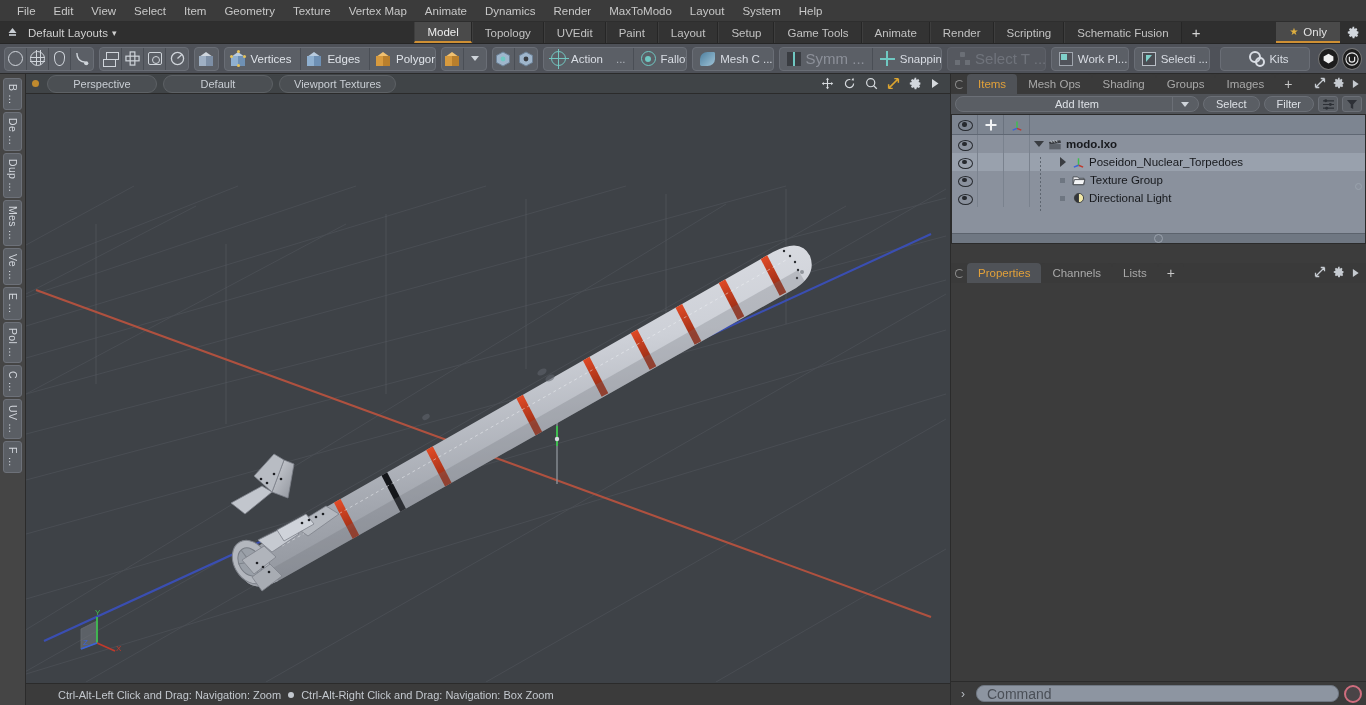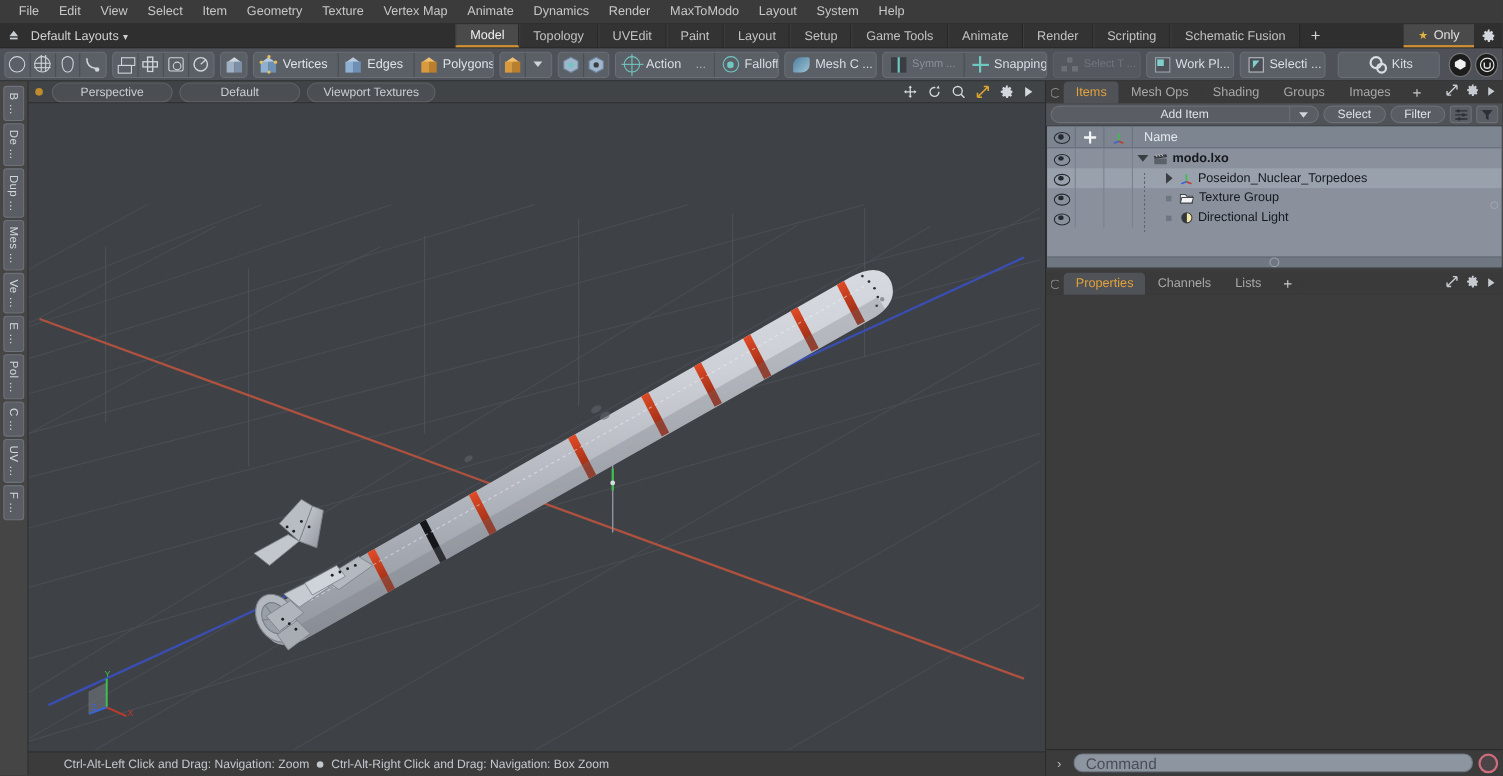--- a/index.html
+++ b/index.html
@@ -56,21 +56,21 @@
   .toolbar {
     height: 30px; background: #4e5158; display: flex; align-items: center;
     flex: 0 0 30px; padding: 0 4px; gap: 0; border-bottom: 1px solid #2b2b2b;
   }
   .tgroup { display: flex; align-items: center; background: #5b5f66; border-radius: 4px;
             border: 1px solid #6a6e76; height: 24px; margin-right: 5px; overflow: hidden; }
   .tbtn { width: 24px; height: 22px; display: flex; align-items: center; justify-content: center;
           border-right: 1px solid #4a4e55; }
   .tbtn:last-child { border-right: none; }
   .tbtn.wide { width: auto; padding: 0 7px; gap: 5px; color: #d9dde4; font-size: 11.5px; white-space: nowrap; }
-  .tbtn-label { color: #d8dce2; font-size: 10px; white-space: nowrap; }
+  .tbtn-label { color: #d8dce2; font-size: 15px; white-space: nowrap; }
   .tbtn.dim .tbtn-label { color: #8c9099; }
   .modebtn { display: flex; align-items: center; gap: 6px; padding: 0 9px 0 6px; height: 22px;
              border-right: 1px solid #4a4e55; color: #dfe3e9; font-size: 11.5px; white-space: nowrap; }
   .sep { width: 6px; }
 
   
   .cube { width: 14px; height: 14px; position: relative; flex: 0 0 14px; }
   .cube i { position: absolute; display: block; }
   .cube .top { left: 0; top: 0; width: 0; height: 0;
     border-left: 7px solid transparent; border-right: 7px solid transparent; border-bottom: 5px solid #cfd6de; }
@@ -755,21 +755,20 @@
                 <path d="M7 1.5 V12.5 M1.5 7 H12.5" stroke="#f2f4f6" stroke-width="2.4" stroke-linecap="round"></path>
               </svg>
           </div>
           <div class="ilh-cell">
             <svg width="12" height="12" viewBox="0 0 14 14">
                 <path d="M7 11 V3" stroke="#3fbe50" stroke-width="1.7"></path>
                 <path d="M7 11 L12 13" stroke="#c0392b" stroke-width="1.7"></path>
                 <path d="M7 11 L2 13" stroke="#3a63d8" stroke-width="1.7"></path>
               </svg>
           </div>
-          <div class="ilh-name">Name</div>
         </div>
         <div class="ilbody">
 
           <div class="ilrow root">
             <div class="eye-cell">
                 <span class="eye"></span>
               </div>
             <div class="blank-cell"></div>
             <div class="blank-cell"></div>
             <div class="name-cell">
@@ -845,21 +844,21 @@
 
           <div style="position:absolute;left:88px;top:22px;width:1px;height:54px;
                       background:repeating-linear-gradient(to bottom,#5e6670 0 2px,transparent 2px 4px);"></div>
 
           <div style="position:absolute;right:3px;top:48px;width:7px;height:7px;border-radius:50%;border:1px solid #9aa2ad;"></div>
         </div>
         <div class="ilscroll"></div>
       </div>
 
       <div class="proppanel">
-        <div class="ptabbar" style="background:#3a3a3a;margin-top:4px">
+        <div class="ptabbar" style="background:#3a3a3a;margin-top:19px">
           <div class="ptab-dot"></div>
           <div class="ptab active">Properties</div>
           <div class="ptab">Channels</div>
           <div class="ptab">Lists</div>
           <div class="ptab plus">+</div>
           <div class="ptab-right">
             <span>
               <svg width="12" height="12" viewBox="0 0 16 16">
                   <path d="M2 14 L14 2 M14 2 H9 M14 2 V7 M2 14 H7 M2 14 V9" stroke="#c6cbd1" stroke-width="1.7" fill="none"></path>
                 </svg>

